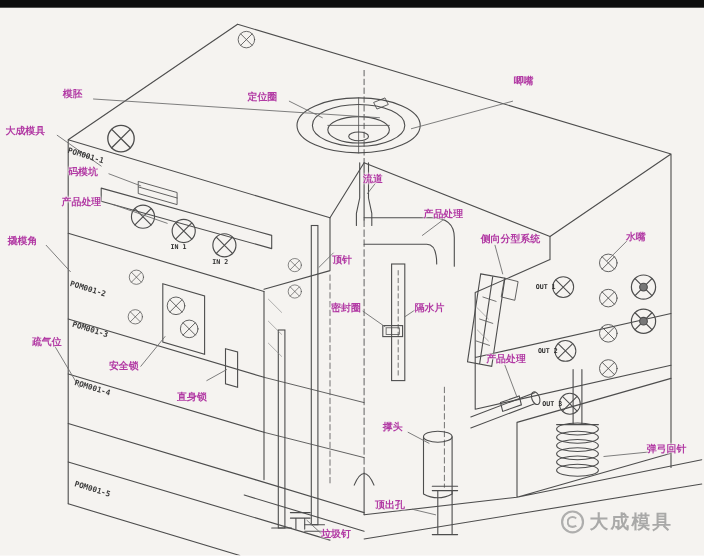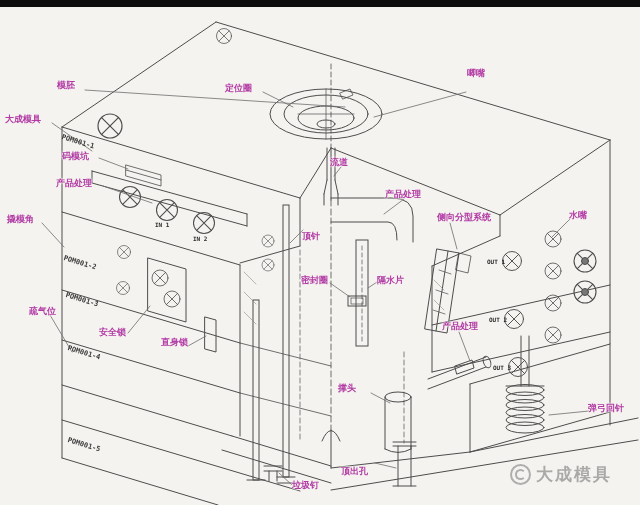--- a/index.html
+++ b/index.html
@@ -147,34 +147,34 @@
     </g>
   </svg>
 
   <div class="co" style="left:57px;top:80px">模胚</div>
   <div class="co" style="left:5px;top:114px">大成模具</div>
   <div class="co" style="left:62px;top:151px">码模坑</div>
   <div class="co" style="left:56px;top:178px">产品处理</div>
   <div class="co" style="left:7px;top:214px">撬模角</div>
   <div class="co" style="left:29px;top:306px">疏气位</div>
   <div class="co" style="left:99px;top:327px">安全锁</div>
-  <div class="co" style="left:161px;top:337px">直身锁</div>
+  <div class="co" style="left:161px;top:356px">直身锁</div>
   <div class="co" style="left:225px;top:83px">定位圈</div>
   <div class="co" style="left:467px;top:68px">唧嘴</div>
   <div class="co" style="left:330px;top:157px">流道</div>
   <div class="co" style="left:385px;top:189px">产品处理</div>
   <div class="co" style="left:437px;top:212px">侧向分型系统</div>
   <div class="co" style="left:569px;top:210px">水嘴</div>
   <div class="co" style="left:302px;top:231px">顶针</div>
   <div class="co" style="left:301px;top:275px">密封圈</div>
   <div class="co" style="left:377px;top:275px">隔水片</div>
   <div class="co" style="left:442px;top:321px">产品处理</div>
   <div class="co" style="left:588px;top:403px">弹弓回针</div>
-  <div class="co" style="left:338px;top:383px">撑头</div>
-  <div class="co" style="left:341px;top:466px">顶出孔</div>
+  <div class="co" style="left:348px;top:383px">撑头</div>
+  <div class="co" style="left:341px;top:454px">顶出孔</div>
   <div class="co" style="left:292px;top:480px">垃圾钉</div>
 
   <div class="pcode" style="left:63px;top:133px">POM001-1</div>
   <div class="pcode" style="left:65px;top:254px">POM001-2</div>
   <div class="pcode" style="left:67px;top:291px">POM001-3</div>
   <div class="pcode" style="left:69px;top:344px">POM001-4</div>
   <div class="pcode" style="left:69px;top:436px">POM001-5</div>
 
   <div class="port" style="left:155px;top:221px">IN 1</div>
   <div class="port" style="left:193px;top:235px">IN 2</div>

